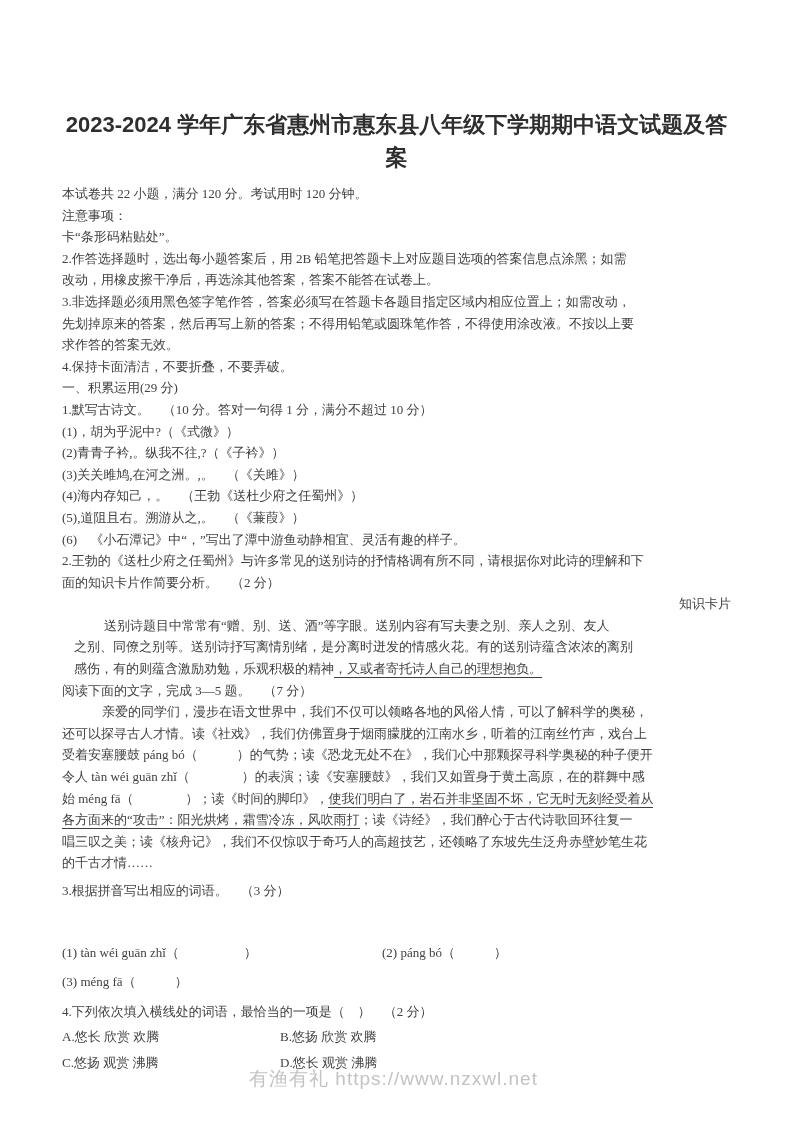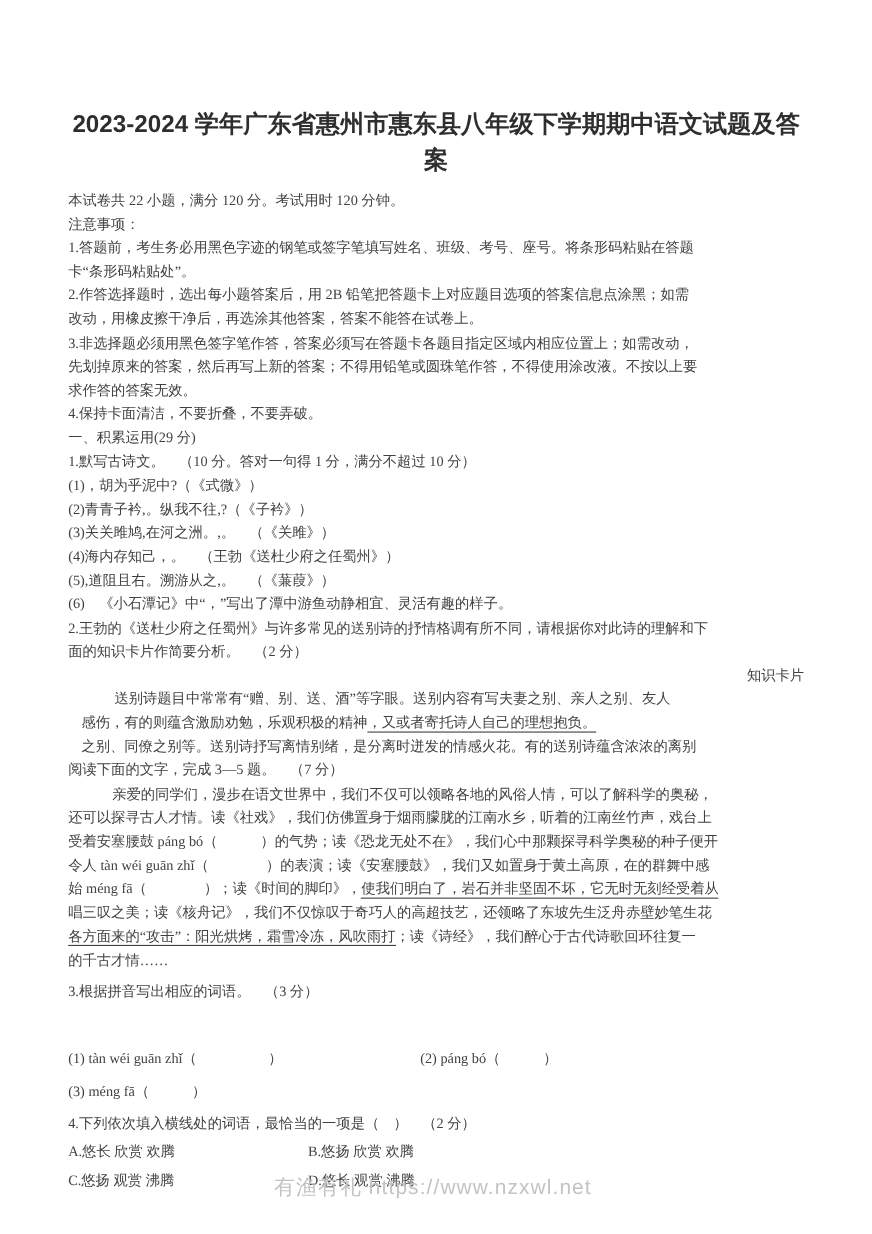--- a/index.html
+++ b/index.html
@@ -12,21 +12,21 @@
     overflow:hidden;
   }
   .content { padding:96px 62px 0 62px; }
   .title {
     font-family:"Liberation Sans","DejaVu Sans",sans-serif;
     font-weight:bold;
     font-size:22px;
     line-height:33px;
     text-align:center;
     color:#2e2e2e;
-    margin:0 0 9px 0;
+    margin:12px 0 9px 0;
   }
   .title span { display:block; }
   .ln {
     font-size:13px;
     line-height:21.6px;
     white-space:nowrap;
   }
   .center { text-align:right; white-space:normal; }
   .card-first { padding-left:42px; }
   .card-cont { padding-left:12px; }
@@ -57,21 +57,20 @@
 <div class="page">
   <div class="content">
 
     <h1 class="title">
       <span>2023-2024 学年广东省惠州市惠东县八年级下学期期中语文试题及答</span>
       <span>案</span>
     </h1>
 
     <div class="ln">本试卷共 22 小题，满分 120 分。考试用时 120 分钟。</div>
     <div class="ln">注意事项：</div>
-    <div class="ln">1.答题前，考生务必用黑色字迹的钢笔或签字笔填写姓名、班级、考号、座号。将条形码粘贴在答题</div>
     <div class="ln">卡“条形码粘贴处”。</div>
     <div class="ln">2.作答选择题时，选出每小题答案后，用 2B 铅笔把答题卡上对应题目选项的答案信息点涂黑；如需</div>
     <div class="ln">改动，用橡皮擦干净后，再选涂其他答案，答案不能答在试卷上。</div>
     <div class="ln">3.非选择题必须用黑色签字笔作答，答案必须写在答题卡各题目指定区域内相应位置上；如需改动，</div>
     <div class="ln">先划掉原来的答案，然后再写上新的答案；不得用铅笔或圆珠笔作答，不得使用涂改液。不按以上要</div>
     <div class="ln">求作答的答案无效。</div>
     <div class="ln">4.保持卡面清洁，不要折叠，不要弄破。</div>
 
     <div class="ln">一、积累运用(29 分)</div>
 
@@ -81,38 +80,38 @@
     <div class="ln">(3)关关雎鸠,在河之洲。,。　（《关雎》）</div>
     <div class="ln">(4)海内存知己，。　（王勃《送杜少府之任蜀州》）</div>
     <div class="ln">(5),道阻且右。溯游从之,。　（《蒹葭》）</div>
     <div class="ln">(6)　《小石潭记》中“，”写出了潭中游鱼动静相宜、灵活有趣的样子。</div>
 
     <div class="ln">2.王勃的《送杜少府之任蜀州》与许多常见的送别诗的抒情格调有所不同，请根据你对此诗的理解和下</div>
     <div class="ln">面的知识卡片作简要分析。　（2 分）</div>
 
     <div class="ln center">知识卡片</div>
     <div class="ln card-first">送别诗题目中常常有“赠、别、送、酒”等字眼。送别内容有写夫妻之别、亲人之别、友人</div>
+    <div class="ln card-cont">之别、同僚之别等。送别诗抒写离情别绪，是分离时迸发的情感火花。有的送别诗蕴含浓浓的离别</div>
     <div class="ln card-cont">
       <span>感伤，有的则蕴含激励劝勉，乐观积极的精神</span><span class="ul">，又或者寄托诗人自己的理想抱负。</span>
     </div>
-    <div class="ln card-cont">之别、同僚之别等。送别诗抒写离情别绪，是分离时迸发的情感火花。有的送别诗蕴含浓浓的离别</div>
 
     <div class="ln">阅读下面的文字，完成 3—5 题。　（7 分）</div>
 
     <div class="ln p-first">亲爱的同学们，漫步在语文世界中，我们不仅可以领略各地的风俗人情，可以了解科学的奥秘，</div>
     <div class="ln">还可以探寻古人才情。读《社戏》，我们仿佛置身于烟雨朦胧的江南水乡，听着的江南丝竹声，戏台上</div>
     <div class="ln">受着安塞腰鼓 páng bó（　　　）的气势；读《恐龙无处不在》，我们心中那颗探寻科学奥秘的种子便开</div>
     <div class="ln">令人 tàn wéi guān zhǐ（　　　　）的表演；读《安塞腰鼓》，我们又如置身于黄土高原，在的群舞中感</div>
     <div class="ln">
       <span>始 méng fā（　　　　）；读《时间的脚印》，</span><span class="ul">使我们明白了，岩石并非坚固不坏，它无时无刻经受着从</span>
     </div>
-    <div class="ln">唱三叹之美；读《核舟记》，我们不仅惊叹于奇巧人的高超技艺，还领略了东坡先生泛舟赤壁妙笔生花</div>
     <div class="ln">
       <span class="ul">各方面来的“攻击”：阳光烘烤，霜雪冷冻，风吹雨打</span><span>；读《诗经》，我们醉心于古代诗歌回环往复一</span>
     </div>
+    <div class="ln">唱三叹之美；读《核舟记》，我们不仅惊叹于奇巧人的高超技艺，还领略了东坡先生泛舟赤壁妙笔生花</div>
     <div class="ln">的千古才情……</div>
 
     <div class="ln mt6">3.根据拼音写出相应的词语。　（3 分）</div>
     <div class="ln mt8">
       <span class="w320">(1) tàn wéi guān zhǐ（　　　　　）</span><span>(2) páng bó（　　　）</span>
     </div>
     <div class="ln mt8">(3) méng fā（　　　）</div>
 
     <div class="ln mt8">4.下列依次填入横线处的词语，最恰当的一项是（　）　（2 分）</div>
     <div class="ln mt4">

